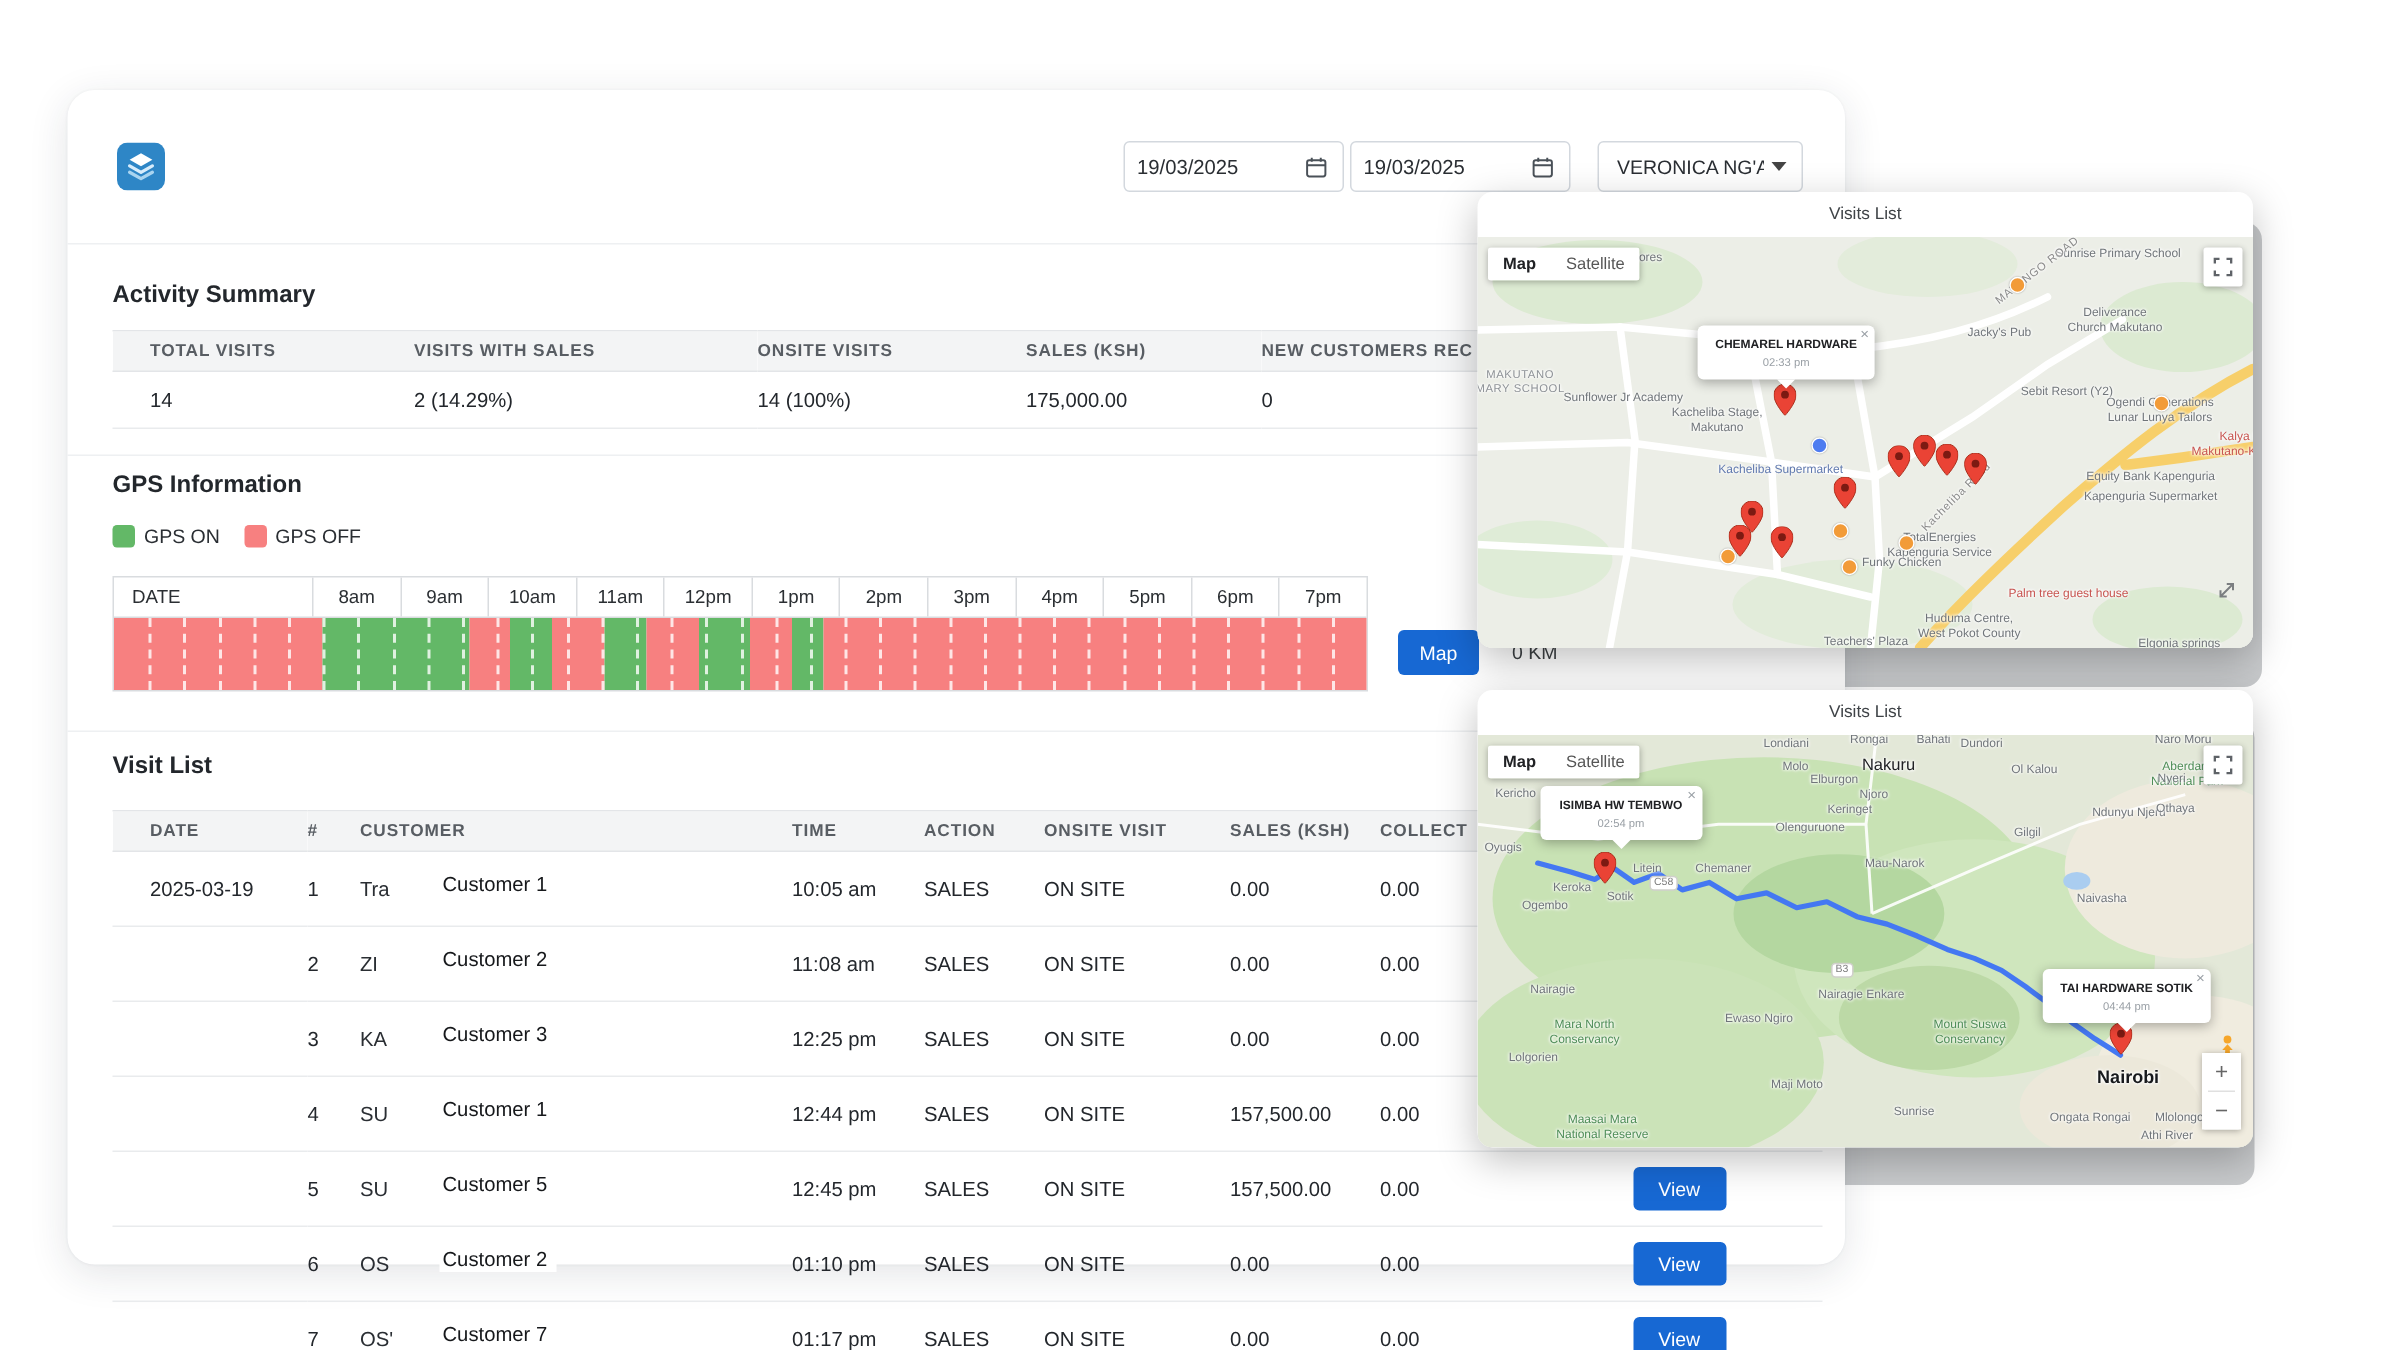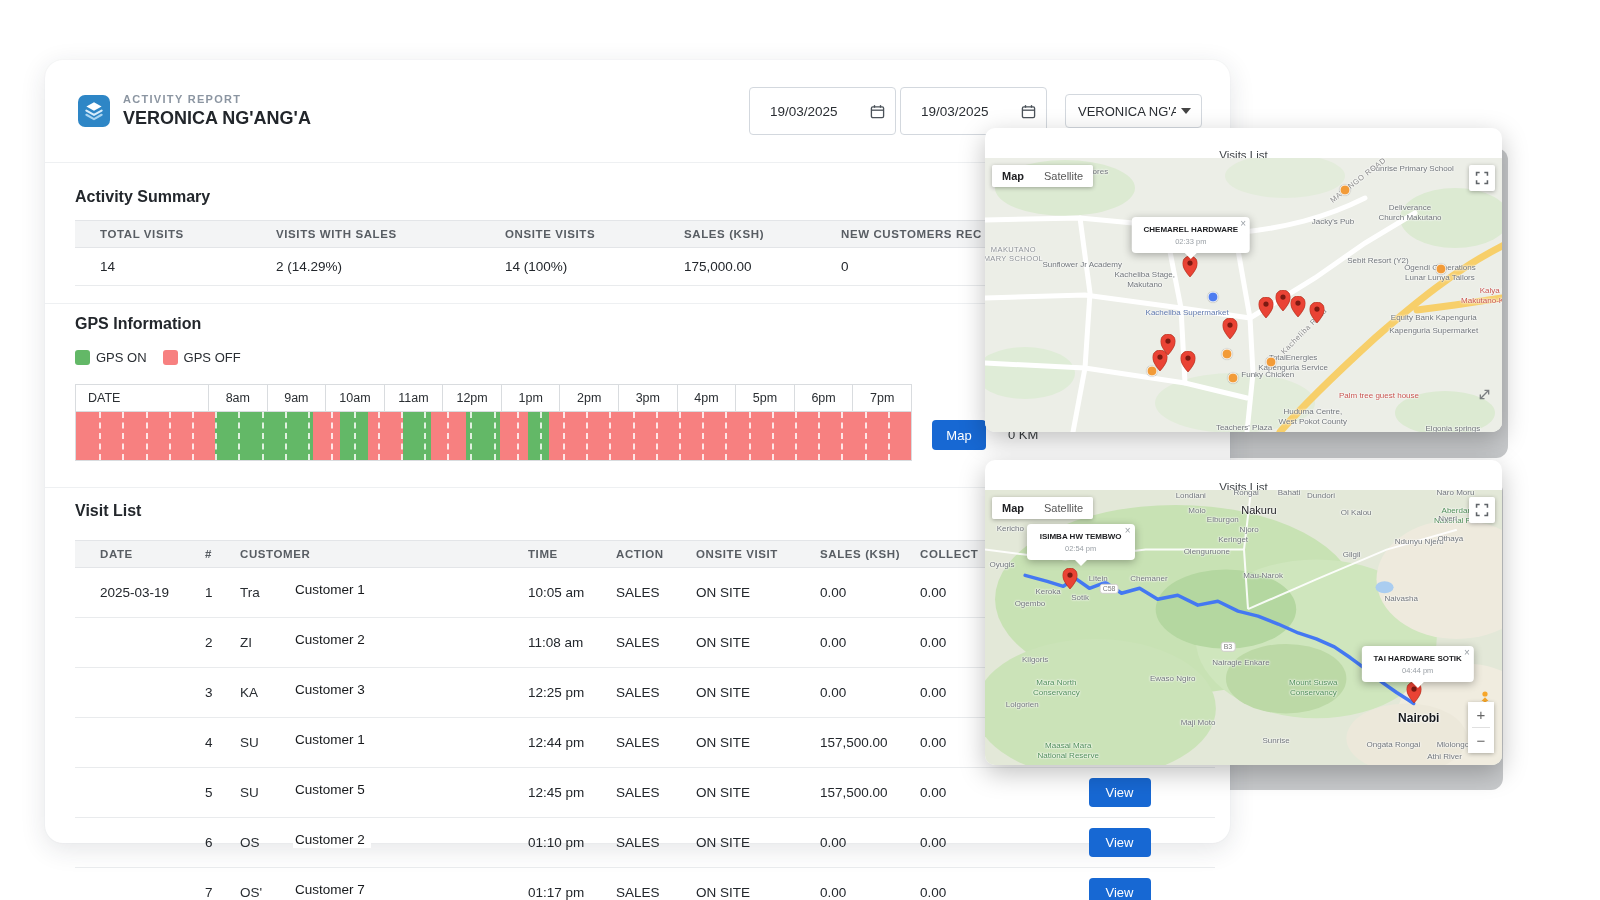--- a/index.html
+++ b/index.html
@@ -14,22 +14,22 @@
   
   .main-card{position:absolute;left:45px;top:60px;width:1185px;height:783px;background:#fff;
              border-radius:18px;box-shadow:0 6px 26px rgba(31,45,61,.12),0 0 2px rgba(31,45,61,.06);z-index:2;}
   .card-header{position:absolute;left:0;top:0;right:0;height:103px;display:flex;align-items:center;
                padding:0 28px 0 33px;box-sizing:border-box;border-bottom:1px solid #eef0f2;}
   .logo{width:32px;height:32px;margin-right:13px;flex:0 0 auto;}
   .title-block{display:flex;flex-direction:column;gap:3px;}
   .report-label{font-size:11px;letter-spacing:1.3px;color:#8b95a1;font-weight:600;}
   .user-name{font-size:18px;font-weight:700;color:#22262b;}
   .header-controls{margin-left:auto;display:flex;align-items:center;}
-  .date-input{width:147px;height:48px;border:1px solid #d3d8de;border-radius:4px;background:#fff;
-              display:flex;align-items:center;justify-content:space-between;padding:0 10px 0 20px;
+  .date-input{width:147px;height:34px;border:1px solid #d3d8de;border-radius:4px;background:#fff;
+              display:flex;align-items:center;justify-content:space-between;padding:0 10px 0 8px;
               box-sizing:border-box;font-size:13.5px;color:#2a2e33;cursor:pointer;}
   .date-input + .date-input{margin-left:4px;}
   .user-dropdown{width:137px;height:34px;border:1px solid #d3d8de;border-radius:4px;margin-left:18px;
                  display:flex;align-items:center;justify-content:space-between;padding:0 10px 0 12px;
                  box-sizing:border-box;font-size:13px;color:#2a2e33;cursor:pointer;}
   .user-dropdown .dd-text{width:98px;overflow:hidden;white-space:nowrap;}
   .chev{width:0;height:0;border-left:5px solid transparent;border-right:5px solid transparent;
         border-top:6px solid #444;flex:0 0 auto;}
 
   .section-title{position:absolute;left:30px;font-size:16px;font-weight:700;color:#23272c;}
@@ -71,21 +71,21 @@
   #gps-bar .tick{position:absolute;top:0;bottom:0;border-left:2px dashed rgba(255,255,255,.8);}
   #gps-map-btn{position:absolute;left:887px;top:360px;width:54px;height:30px;}
   #gps-distance{position:absolute;left:963px;top:367px;font-size:13px;color:#3c4043;}
 
   
   .map-card{position:absolute;background:#fff;border-radius:10px;z-index:5;
             box-shadow:0 8px 26px rgba(0,0,0,.25);overflow:hidden;}
   #map-card-1{left:985px;top:128px;width:517px;height:304px;}
   #map-card-2{left:985px;top:460px;width:517px;height:305px;}
   .map-title{height:30px;display:flex;align-items:center;justify-content:center;
-             font-size:11.5px;color:#3f4347;margin-top:12px;}
+             font-size:11.5px;color:#3f4347;}
   .map-area{position:absolute;left:0;right:0;bottom:0;top:30px;overflow:hidden;background:#eceee7;}
   .map-svg{position:absolute;left:0;top:0;width:100%;height:100%;}
   .map-ctrl{position:absolute;top:7px;left:7px;display:flex;border-radius:2px;overflow:hidden;
             box-shadow:0 1px 4px rgba(0,0,0,.3);z-index:7;}
   .map-ctrl .mc{background:#fff;border:none;font-size:11px;padding:5px 10px;color:#565656;
                 font-family:inherit;cursor:pointer;}
   .map-ctrl .mc.active{font-weight:700;color:#202124;}
   .map-fs{position:absolute;top:7px;right:7px;width:26px;height:26px;background:#fff;border:none;
           border-radius:2px;box-shadow:0 1px 4px rgba(0,0,0,.3);display:flex;align-items:center;
           justify-content:center;cursor:pointer;z-index:7;}
@@ -131,24 +131,20 @@
 
 <div class="main-card">
 
   <div class="card-header">
     <svg class="logo" viewBox="0 0 32 32">
       <rect width="32" height="32" rx="7" fill="#2e86c6"></rect>
       <path d="M16 7.2l7.6 4.3L16 15.8l-7.6-4.3z" fill="#ffffff"></path>
       <path d="M8.4 15.6L16 19.9l7.6-4.3" fill="none" stroke="#d7ecfb" stroke-width="2.2" stroke-linecap="round" stroke-linejoin="round"></path>
       <path d="M8.4 19.8L16 24.1l7.6-4.3" fill="none" stroke="#a9d4f0" stroke-width="2.2" stroke-linecap="round" stroke-linejoin="round"></path>
     </svg>
-    <div class="title-block">
-      <span class="report-label">ACTIVITY REPORT</span>
-      <span class="user-name">VERONICA NG'ANG'A</span>
-    </div>
     <div class="header-controls">
       <div class="date-input">
         <span>19/03/2025</span>
         <svg width="15" height="15" viewBox="0 0 16 16">
           <rect x="1.5" y="3" width="13" height="11.5" rx="1.5" fill="none" stroke="#4a5158" stroke-width="1.4"></rect>
           <line x1="1.5" y1="6.6" x2="14.5" y2="6.6" stroke="#4a5158" stroke-width="1.4"></line>
           <line x1="4.8" y1="1.2" x2="4.8" y2="4" stroke="#4a5158" stroke-width="1.4"></line>
           <line x1="11.2" y1="1.2" x2="11.2" y2="4" stroke="#4a5158" stroke-width="1.4"></line>
         </svg>
       </div>
@@ -621,21 +617,21 @@
       <span class="map-label " style="left: 42.9%; top: 22.7%; transform: translate(-50%, -50%);">Olenguruone</span>
       <span class="map-label " style="left: 53.8%; top: 31.4%; transform: translate(-50%, -50%);">Mau-Narok</span>
       <span class="map-label " style="left: 84%; top: 18.8%; transform: translate(-50%, -50%);">Ndunyu Njeru</span>
       <span class="map-label " style="left: 4.9%; top: 14.1%; transform: translate(-50%, -50%);">Kericho</span>
       <span class="map-label " style="left: 21.9%; top: 32.5%; transform: translate(-50%, -50%);">Litein</span>
       <span class="map-label " style="left: 31.7%; top: 32.5%; transform: translate(-50%, -50%);">Chemaner</span>
       <span class="map-label " style="left: 18.4%; top: 39.4%; transform: translate(-50%, -50%);">Sotik</span>
       <span class="map-label " style="left: 12.2%; top: 37.2%; transform: translate(-50%, -50%);">Keroka</span>
       <span class="map-label " style="left: 8.7%; top: 41.5%; transform: translate(-50%, -50%);">Ogembo</span>
       <span class="map-label " style="left: 3.3%; top: 27.1%; transform: translate(-50%, -50%);">Oyugis</span>
-      <span class="map-label " style="left: 9.7%; top: 61.7%; transform: translate(-50%, -50%);">Kilgoris</span>
+      <span class="map-label " style="left: 9.7%; top: 61.7%; transform: translate(-50%, -50%);">Nairagie</span>
       <span class="map-label " style="left: 7.2%; top: 78%; transform: translate(-50%, -50%);">Lolgorien</span>
       <span class="map-label green" style="left: 13.8%; top: 72%; transform: translate(-50%, -50%);">Mara North
 Conservancy</span>
       <span class="map-label green" style="left: 16.1%; top: 95%; transform: translate(-50%, -50%);">Maasai Mara
 National Reserve</span>
       <span class="map-label " style="left: 36.3%; top: 68.6%; transform: translate(-50%, -50%);">Ewaso Ngiro</span>
       <span class="map-label " style="left: 49.5%; top: 62.8%; transform: translate(-50%, -50%);">Nairagie Enkare</span>
       <span class="map-label green" style="left: 63.5%; top: 72%; transform: translate(-50%, -50%);">Mount Suswa
 Conservancy</span>
       <span class="map-label " style="left: 41.2%; top: 84.8%; transform: translate(-50%, -50%);">Maji Moto</span>

